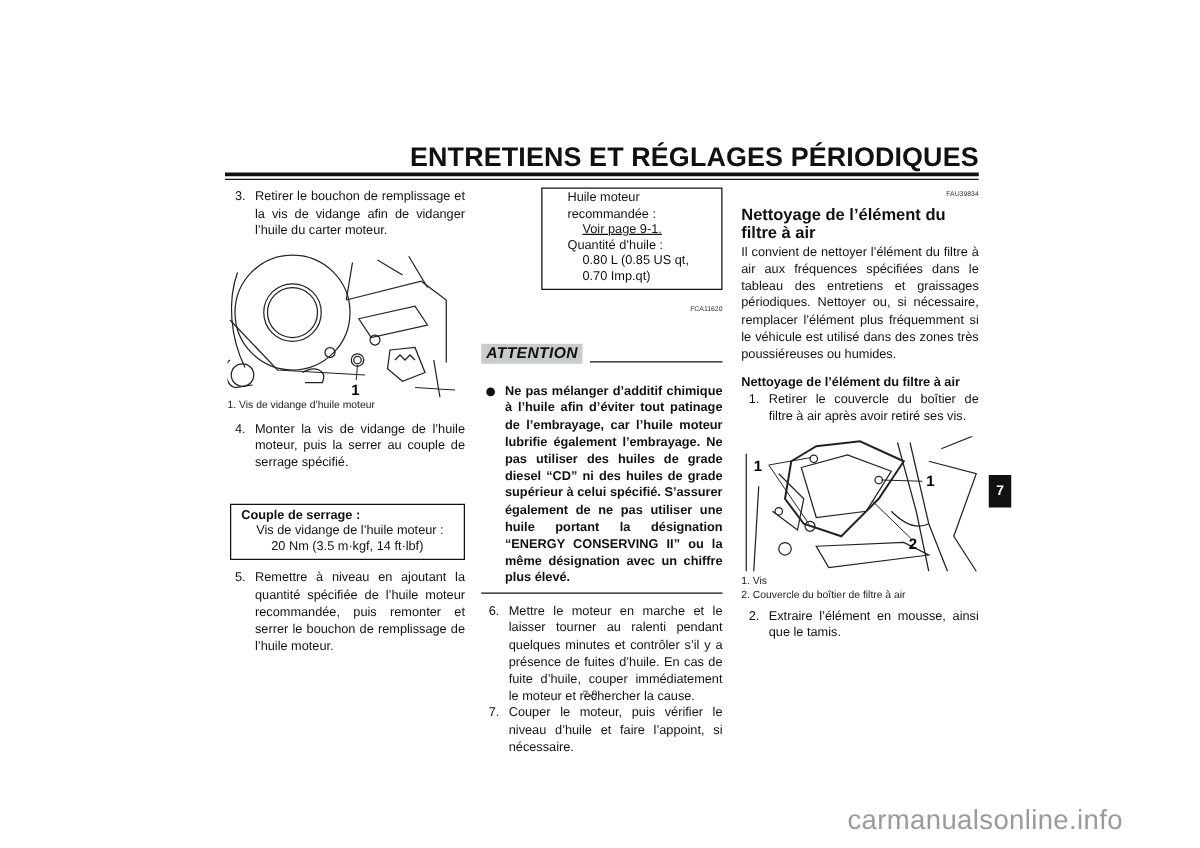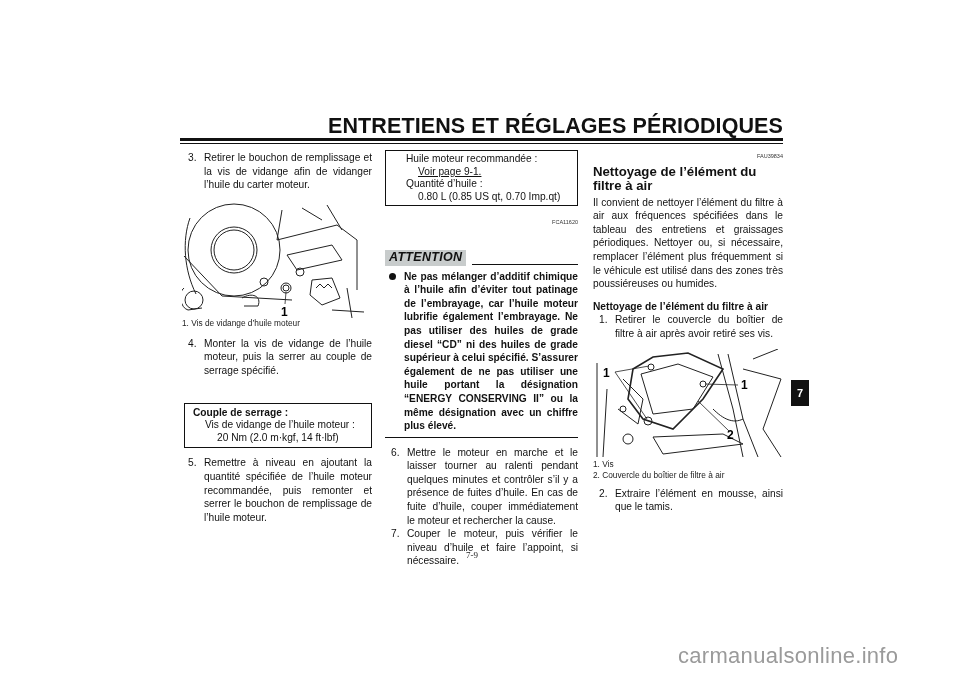--- a/index.html
+++ b/index.html
@@ -7,21 +7,21 @@
          font-family:"Liberation Sans", sans-serif; color:#111; }
   .header-title { position:absolute; right:177px; top:114px; font-size:21.5px; font-weight:bold;
                   letter-spacing:0.1px; color:#111; white-space:nowrap; }
   .rule1 { position:absolute; left:180px; width:603px; top:138px; height:3px; background:#111; }
   .rule2 { position:absolute; left:180px; width:603px; top:143px; height:1px; background:#111; }
   .col { position:absolute; font-size:10.2px; line-height:13.6px; }
   .col p { margin:0; }
   .step { position:relative; padding-left:22px; text-align:justify; }
   .step .num { position:absolute; left:6px; top:0; }
   .caption { font-size:8.3px; line-height:11px; color:#222; }
-  .box { border:1px solid #111; padding:3px 8px; font-size:10.2px; line-height:12.6px; }
+  .box { border:1px solid #111; padding:3px 8px; font-size:10.2px; line-height:12.6px;margin-left:48px; }
   .box .ind1 { padding-left:12px; }
   .box .ind2 { padding-left:24px; }
   .illus { position:relative; }
   .code { font-size:5.5px; color:#333; text-align:right; }
   .attention-row { display:flex; align-items:flex-end; margin-top:20px; }
   .attention-label { background:#c8cccc; font-weight:bold; font-style:italic; font-size:12.5px;
                      padding:1px 4px; letter-spacing:0.3px; }
   .attention-line { flex:1; border-bottom:1px solid #111; margin-left:6px; margin-bottom:1px; }
   .bullet { position:relative; padding-left:19px; font-weight:bold; text-align:justify; font-size:10.2px; line-height:13.6px; }
   .bullet .dot { position:absolute; left:4px; top:3px; width:7px; height:7px; background:#111; border-radius:50%; }
@@ -75,42 +75,42 @@
   <p class="caption">1.  Vis de vidange d’huile moteur</p>
 
   <p class="step" style="margin-top:8px;">
     <span class="num">4.</span>
     <span>Monter la vis de vidange de l’huile moteur, puis la serrer au couple de serrage spécifié.</span>
   </p>
 
   <div class="box" style="margin:25px 0 0 2px; border-width:1.5px;">
     <div style="font-weight:bold;">Couple de serrage :</div>
     <div class="ind1">Vis de vidange de l’huile moteur :</div>
-    <div class="ind2">20 Nm (2.0 m·kgf, 14 ft·lbf)</div>
+    <div class="ind2">20 Nm (3.5 m·kgf, 14 ft·lbf)</div>
   </div>
 
   <p class="step" style="margin-top:8px;">
     <span class="num">5.</span>
     <span>Remettre à niveau en ajoutant la quantité spécifiée de l’huile moteur recommandée, puis remonter et serrer le bouchon de remplissage de l’huile moteur.</span>
   </p>
 </div>
 
 <div class="col" style="left:385px; top:150px; width:193px;">
   <div class="box" style="padding:2px 10px 2px 8px;">
     <div class="ind1">Huile moteur recommandée :</div>
     <div style="padding-left:24px;text-decoration:underline;">Voir page 9-1.</div>
     <div class="ind1">Quantité d’huile :</div>
     <div style="padding-left:24px;">0.80 L (0.85 US qt, 0.70 Imp.qt)</div>
   </div>
   <div class="code" style="margin-top:10px;">FCA11620</div>
   <div class="attention-row">
     <span class="attention-label">ATTENTION</span>
     <span class="attention-line"></span>
   </div>
-  <div style="margin-top:4px;">
+  <div style="margin-top:16px;">
     <p class="bullet">
       <span class="dot"></span>
       <span>Ne pas mélanger d’additif chimique à l’huile afin d’éviter tout patinage de l’embrayage, car l’huile moteur lubrifie également l’embrayage. Ne pas utiliser des huiles de grade diesel “CD” ni des huiles de grade supérieur à celui spécifié. S’assurer également de ne pas utiliser une huile portant la désignation “ENERGY CONSERVING II” ou la même désignation avec un chiffre plus élevé.</span>
     </p>
   </div>
   <div class="endline"></div>
   <p class="step">
     <span class="num">6.</span>
     <span>Mettre le moteur en marche et le laisser tourner au ralenti pendant quelques minutes et contrôler s’il y a présence de fuites d’huile. En cas de fuite d’huile, couper immédiatement le moteur et rechercher la cause.</span>
   </p>

